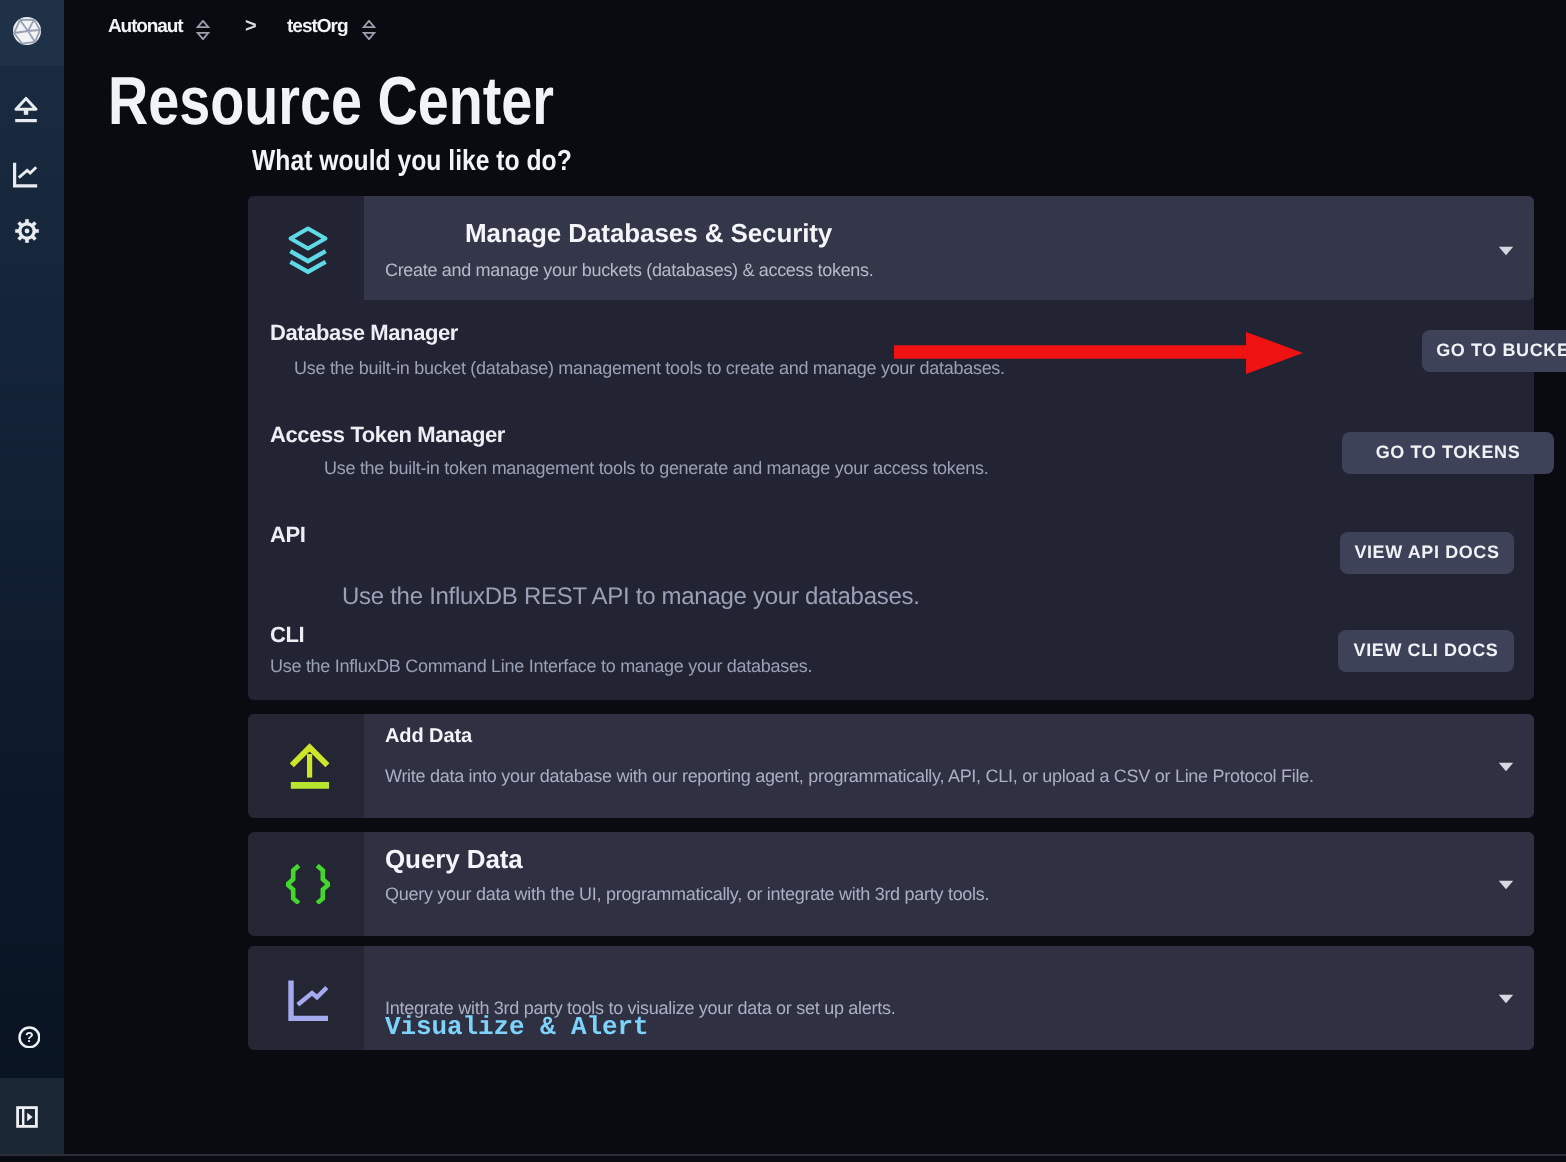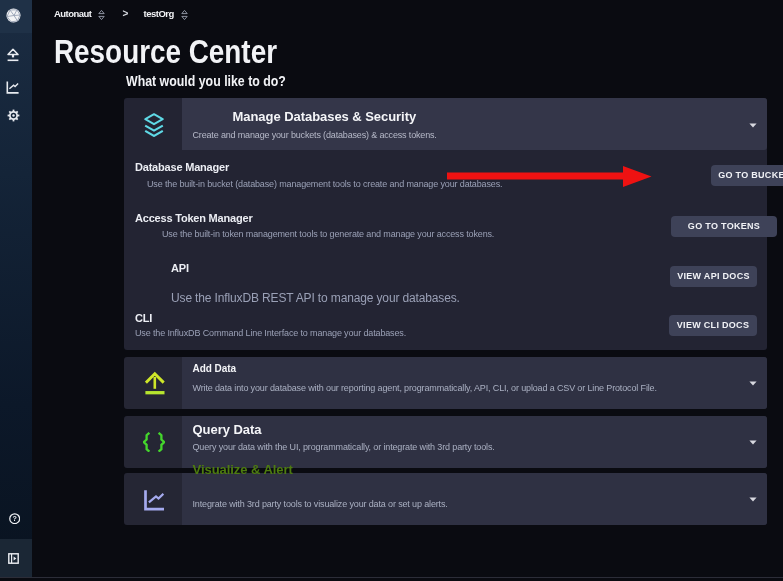--- a/index.html
+++ b/index.html
@@ -88,21 +88,21 @@
   </svg>
 
 <div class="abs" style="left:135px;top:160.6px;font-size:11px;font-weight:bold;color:#eceef4;letter-spacing:-0.2px;">Database Manager</div>
 <div class="abs" style="left:135px;top:179.1px;font-size:9px;color:#9aa0b6;letter-spacing:-0.14px;margin-left:12px;">Use the built-in bucket (database) management tools to create and manage your databases.</div>
 <div class="abs" style="left:664px;top:165.4px;width:93px;height:21px;background:#3e4258;border-radius:4px;color:#f1f2f6;font-size:9px;font-weight:bold;letter-spacing:0.3px;text-align:center;line-height:21px;margin-left:47px;">GO TO BUCKETS</div>
 
 <div class="abs" style="left:135px;top:212.3px;font-size:11px;font-weight:bold;color:#eceef4;letter-spacing:-0.2px;">Access Token Manager</div>
 <div class="abs" style="left:135px;top:228.6px;font-size:9px;color:#9aa0b6;letter-spacing:-0.14px;padding-left:27px;">Use the built-in token management tools to generate and manage your access tokens.</div>
 <div class="abs" style="left:671px;top:215.7px;width:106px;height:21px;background:#3e4258;border-radius:4px;color:#f1f2f6;font-size:9px;font-weight:bold;letter-spacing:0.3px;text-align:center;line-height:21px;">GO TO TOKENS</div>
 
-<div class="abs" style="left:135px;top:262.3px;font-size:11px;font-weight:bold;color:#eceef4;letter-spacing:-0.2px;margin-left:36px;">API</div>
+<div class="abs" style="left:135px;top:262.3px;font-size:11px;font-weight:bold;color:#eceef4;letter-spacing:-0.2px;">API</div>
 <div class="abs" style="left:135px;top:291px;font-size:12px;color:#9aa0b6;letter-spacing:-0.14px;padding-left:36px;">Use the InfluxDB REST API to manage your databases.</div>
 <div class="abs" style="left:670px;top:265.9px;width:87px;height:21px;background:#3e4258;border-radius:4px;color:#f1f2f6;font-size:9px;font-weight:bold;letter-spacing:0.3px;text-align:center;line-height:21px;">VIEW API DOCS</div>
 
 <div class="abs" style="left:135px;top:311.9px;font-size:11px;font-weight:bold;color:#eceef4;letter-spacing:-0.2px;">CLI</div>
 <div class="abs" style="left:135px;top:328.1px;font-size:9px;color:#9aa0b6;letter-spacing:-0.14px;">Use the InfluxDB Command Line Interface to manage your databases.</div>
 <div class="abs" style="left:669px;top:315.4px;width:88px;height:21px;background:#3e4258;border-radius:4px;color:#f1f2f6;font-size:9px;font-weight:bold;letter-spacing:0.3px;text-align:center;line-height:21px;">VIEW CLI DOCS</div>
 
 <div class="abs" style="left:124px;top:356.6px;width:643px;height:52.9px;background:#252634;border-radius:3px;"></div>
 <div class="abs" style="left:182px;top:356.6px;width:585px;height:52.9px;background:#2f3143;border-radius:0 3px 3px 0;"></div>
 <svg class="abs" style="left:144.5px;top:370.5px;" width="20" height="24" viewBox="0 0 20 24">
@@ -127,21 +127,21 @@
 <svg class="abs" style="left:748.5px;top:439.5px;" width="8" height="5" viewBox="0 0 8 5">
     <path d="M0.4 0.4 H7.6 L4 4.6 Z" fill="#d7d8df"></path>
   </svg>
 
 <div class="abs" style="left:124px;top:473.4px;width:643px;height:52px;background:#252634;border-radius:3px;"></div>
 <div class="abs" style="left:182px;top:473.4px;width:585px;height:52px;background:#2f3143;border-radius:0 3px 3px 0;"></div>
 <svg class="abs" style="left:143.2px;top:490px;" width="21" height="21" viewBox="0 0 21 21">
   <path d="M2.5 0.3 V19.2 H21" fill="none" stroke="#a5aaee" stroke-width="2.7"></path>
   <path d="M5.9 12.4 L13 6.5 L15.5 8.6 L20.4 3.8" fill="none" stroke="#a5aaee" stroke-width="2.2"></path>
 </svg>
-<div class="abs" style="left:192.5px;top:462px;font-size:13px;font-weight:bold;color:#4d7c0f;letter-spacing:-0.05px;">Visualize &amp; Alert</div>
+<div class="abs" style="left:192.5px;top:506px;font-size:13px;font-weight:bold;color:#7dd3fc;letter-spacing:-0.05px;font-family:Liberation Mono, monospace;">Visualize &amp; Alert</div>
 <div class="abs" style="left:192.5px;top:499.4px;font-size:9px;color:#aab0c2;letter-spacing:-0.14px;">Integrate with 3rd party tools to visualize your data or set up alerts.</div>
 <svg class="abs" style="left:748.5px;top:497px;" width="8" height="5" viewBox="0 0 8 5">
     <path d="M0.4 0.4 H7.6 L4 4.6 Z" fill="#d7d8df"></path>
   </svg>
 
 <svg class="abs" style="left:445px;top:163px;" width="210" height="26" viewBox="0 0 210 26">
   <polygon points="2,9.6 178,9.6 178,3 206.5,13.5 178,24 178,16.4 2,16.4" fill="#ee1212"></polygon>
 </svg>
 
 </body></html>

